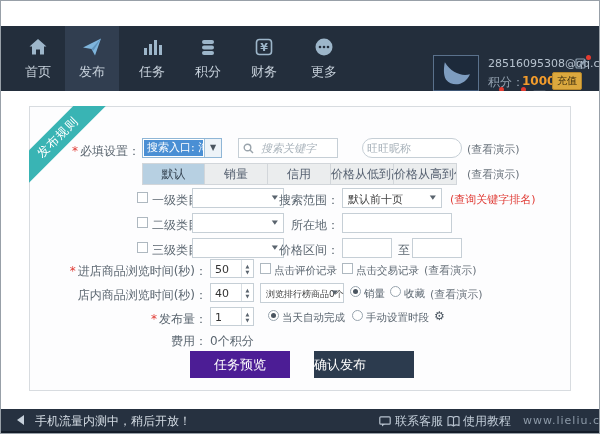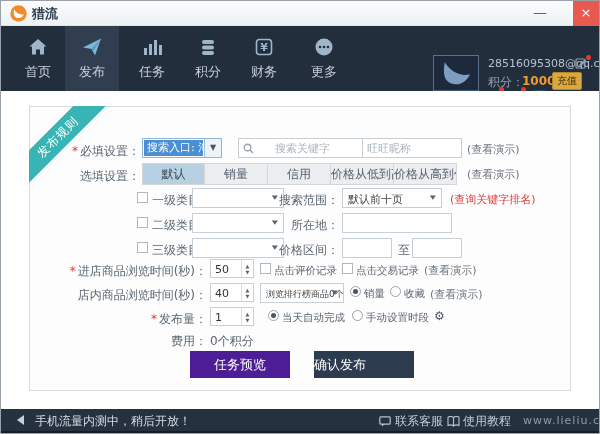--- a/index.html
+++ b/index.html
@@ -98,29 +98,20 @@
   .watermark{position:absolute;left:366px;top:340px;font-family:"DejaVu Serif","Liberation Serif",serif;
              font-weight:bold;font-size:41px;color:#8d8d8d;opacity:.85;transform:rotate(-2deg);
              letter-spacing:-2px;z-index:60;text-shadow:1px 1px 0 #7a7a7a,2px 2px 3px rgba(0,0,0,.2);
              pointer-events:none;}
 </style>
 </head>
 <body>
 
 <div class="window">
 
-  <div class="titlebar">
-    <svg class="abs" style="left:9px;top:4px" width="17" height="17" viewBox="0 0 17 17">
-      <circle cx="8.5" cy="8.5" r="8.2" fill="#f08c2a"></circle>
-      <path d="M4.2 4.6 C6.6 8.6 10.8 10.2 13.9 9.2 C12.2 13.4 7.2 14.4 4.6 11.2 C3.5 9.3 3.8 6.4 4.2 4.6 Z" fill="#fff"></path>
-    </svg>
-    <span class="title-text">猎流</span>
-    <div class="btn-min">—</div>
-    <div class="btn-close">×</div>
-  </div>
 
   <div class="navbar">
 
     <div class="nav-item active" style="left:64px;width:54px">
       <svg width="22" height="22" viewBox="0 0 22 22">
         <path d="M2 11.5 L20 2.5 L14 19.5 L10.5 13 Z" fill="#7fb5dc"></path>
         <path d="M10.5 13 L20 2.5 L12.5 14.5 Z" fill="#5f93bd"></path>
       </svg>
       <div class="nav-label">发布</div>
     </div>
@@ -217,25 +208,24 @@
         <span class="star">*</span><span>必填设置：</span>
       </div>
       <div class="combo" style="left:112px;top:31px;width:80px;height:20px">
         <span class="sel">搜索入口: 淘宝</span>
         <span class="seg">▼</span>
       </div>
       <svg class="abs" style="left:213px;top:36px;z-index:2" width="11" height="11" viewBox="0 0 11 11">
         <circle cx="4.5" cy="4.5" r="3.3" fill="none" stroke="#9aa4ac" stroke-width="1.4"></circle>
         <line x1="7" y1="7" x2="10" y2="10" stroke="#9aa4ac" stroke-width="1.4"></line>
       </svg>
-      <input class="inp" style="left: 208px; top: 31px; width: 128px; height: 20px; padding-left: 36px;" readonly="" placeholder="搜索关键字">
-      <input class="inp" style="left: 332px; top: 31px; width: 100px; height: 20px;" readonly="" placeholder="旺旺昵称">
+      <input class="inp" style="left: 208px; top: 31px; width: 100px; height: 20px; padding-left: 22px; font-style: italic;" readonly="" placeholder="搜索关键字">
+      <input class="inp" style="left: 332px; top: 31px; width: 100px; height: 20px; border-radius: 10px;" readonly="" placeholder="旺旺昵称">
       <span class="demo" style="left:437px;top:35px">(查看演示)</span>
 
-      <div class="lbl" style="left:18px;top:61px;width:92px">选填设置：</div>
       <div class="tabs" style="left:112px;top:56px">
         <div class="tab active">默认</div>
         <div class="tab">销量</div>
         <div class="tab">信用</div>
         <div class="tab">价格从低到高</div>
         <div class="tab">价格从高到低</div>
       </div>
       <span class="demo" style="left:437px;top:60px">(查看演示)</span>
 
       <span class="cbx" style="left:107px;top:85px"></span>

